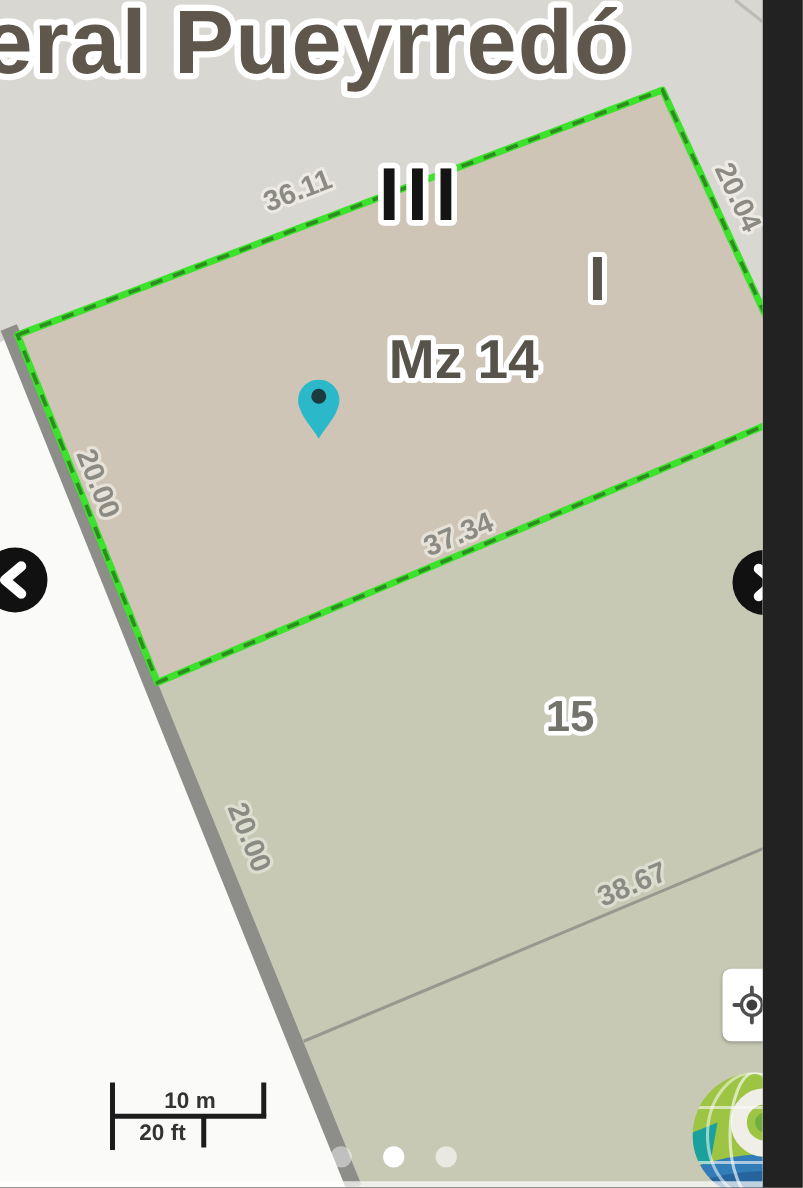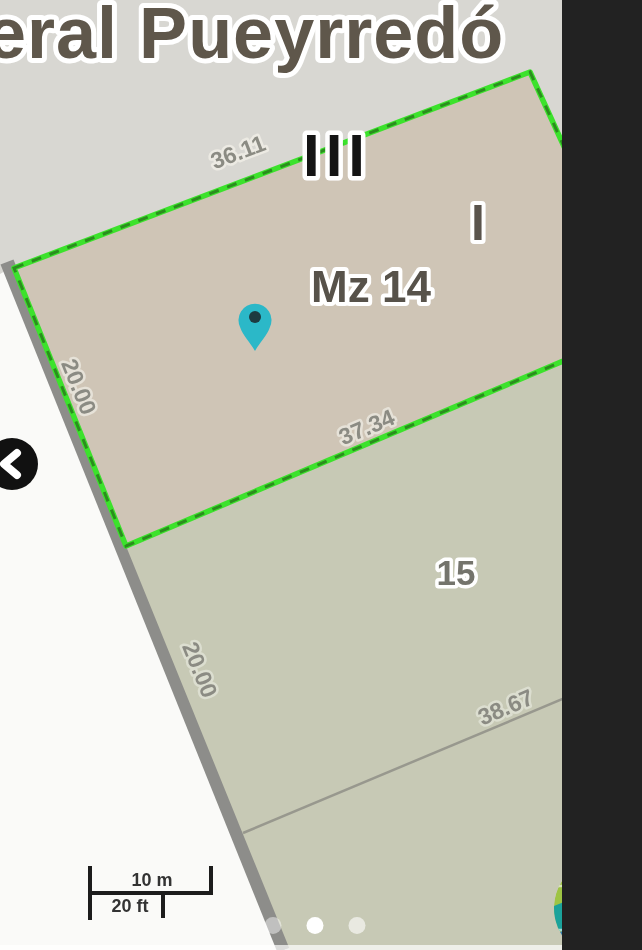--- a/index.html
+++ b/index.html
@@ -1,18 +1,18 @@
 <!DOCTYPE html>
 <html><head>
 <meta charset="utf-8">
 <style>
   html,body{margin:0;padding:0;background:#222;}
   *{box-sizing:border-box;}
   .stage{
-    position:relative;width:562px;height:950px;overflow:hidden;
+    position:relative;width:610px;height:950px;overflow:hidden;
     background:#d8d7d2;font-family:"Liberation Sans",sans-serif;
   }
   .stage svg.map{position:absolute;left:0;top:0;}
   .halo{paint-order:stroke;stroke-linejoin:round;}
   text{font-family:"Liberation Sans","DejaVu Sans",sans-serif;}
   .nav-btn{
     position:absolute;width:52px;height:52px;border-radius:50%;
     background:#111;border:none;padding:0;display:flex;
     align-items:center;justify-content:center;cursor:pointer;z-index:30;
   }

